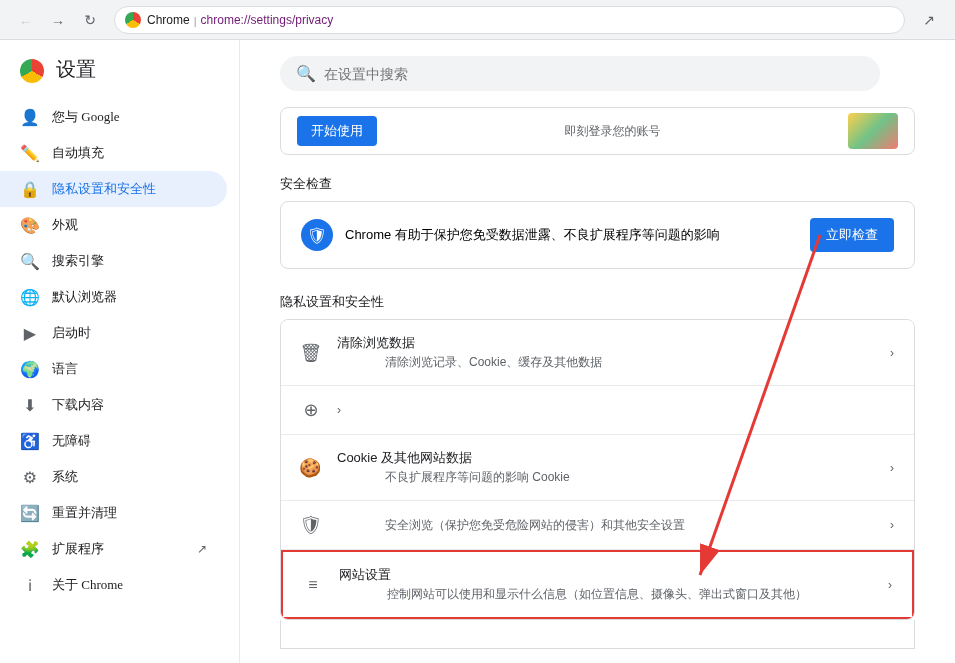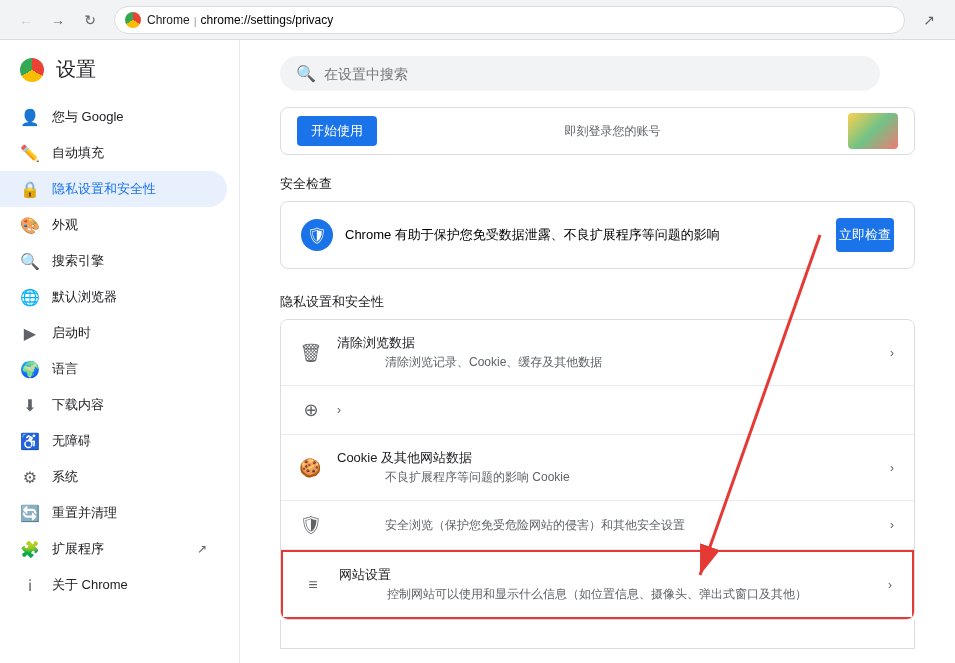--- a/index.html
+++ b/index.html
@@ -53,21 +53,21 @@
       gap: 6px;
     }
     .address-text {
       font-size: 12px;
       color: #202124;
       display: flex;
       align-items: flex-end;
       gap: 4px;
     }
     .address-separator { color: #9aa0a6; font-size: 11px; }
-    .address-path { color: #000000; }
+    .address-path { color: #701a75; }
     .chrome-logo {
       width: 16px;
       height: 16px;
       border-radius: 50%;
       background: conic-gradient(#ea4335 0deg 120deg, #fbbc04 120deg 240deg, #34a853 240deg 360deg);
       position: relative;
       flex-shrink: 0;
     }
     .share-btn {
       width: 28px;
@@ -92,21 +92,21 @@
     
     .sidebar {
       width: 240px;
       background: #fff;
       border-right: 1px solid #e8eaed;
       overflow-y: auto;
       flex-shrink: 0;
     }
     .sidebar-header {
       display: flex;
-      align-items: center;
+      align-items: flex-end;
       gap: 12px;
       padding: 16px 20px;
     }
     .settings-title {
       font-size: 20px;
       font-weight: 400;
       color: #202124;
     }
     .chrome-logo-small {
       width: 24px;
@@ -133,20 +133,21 @@
       display: flex;
       align-items: center;
       justify-content: center;
       color: #5f6368;
       font-size: 16px;
       flex-shrink: 0;
     }
     .sidebar-item.active .sidebar-item-icon { color: #1a73e8; }
     .sidebar-item-label {
       font-size: 13px;
+      font-family: Liberation Serif, serif;
     }
     .sidebar-item-external {
       margin-left: auto;
       font-size: 12px;
       color: #5f6368;
     }
 
     
     .content {
       flex: 1;
@@ -240,21 +241,21 @@
       align-items: center;
       justify-content: center;
       color: #fff;
       font-size: 16px;
     }
     .check-now-btn {
       background: #1a73e8;
       color: #fff;
       border: none;
       border-radius: 4px;
-      padding: 8px 3px;
+      padding: 8px 16px;
       cursor: pointer;
       font-size: 13px;
       white-space: nowrap;
     }
 
     
     .privacy-section-title {
       font-size: 13px;
       font-weight: 500;
       color: #202124;

